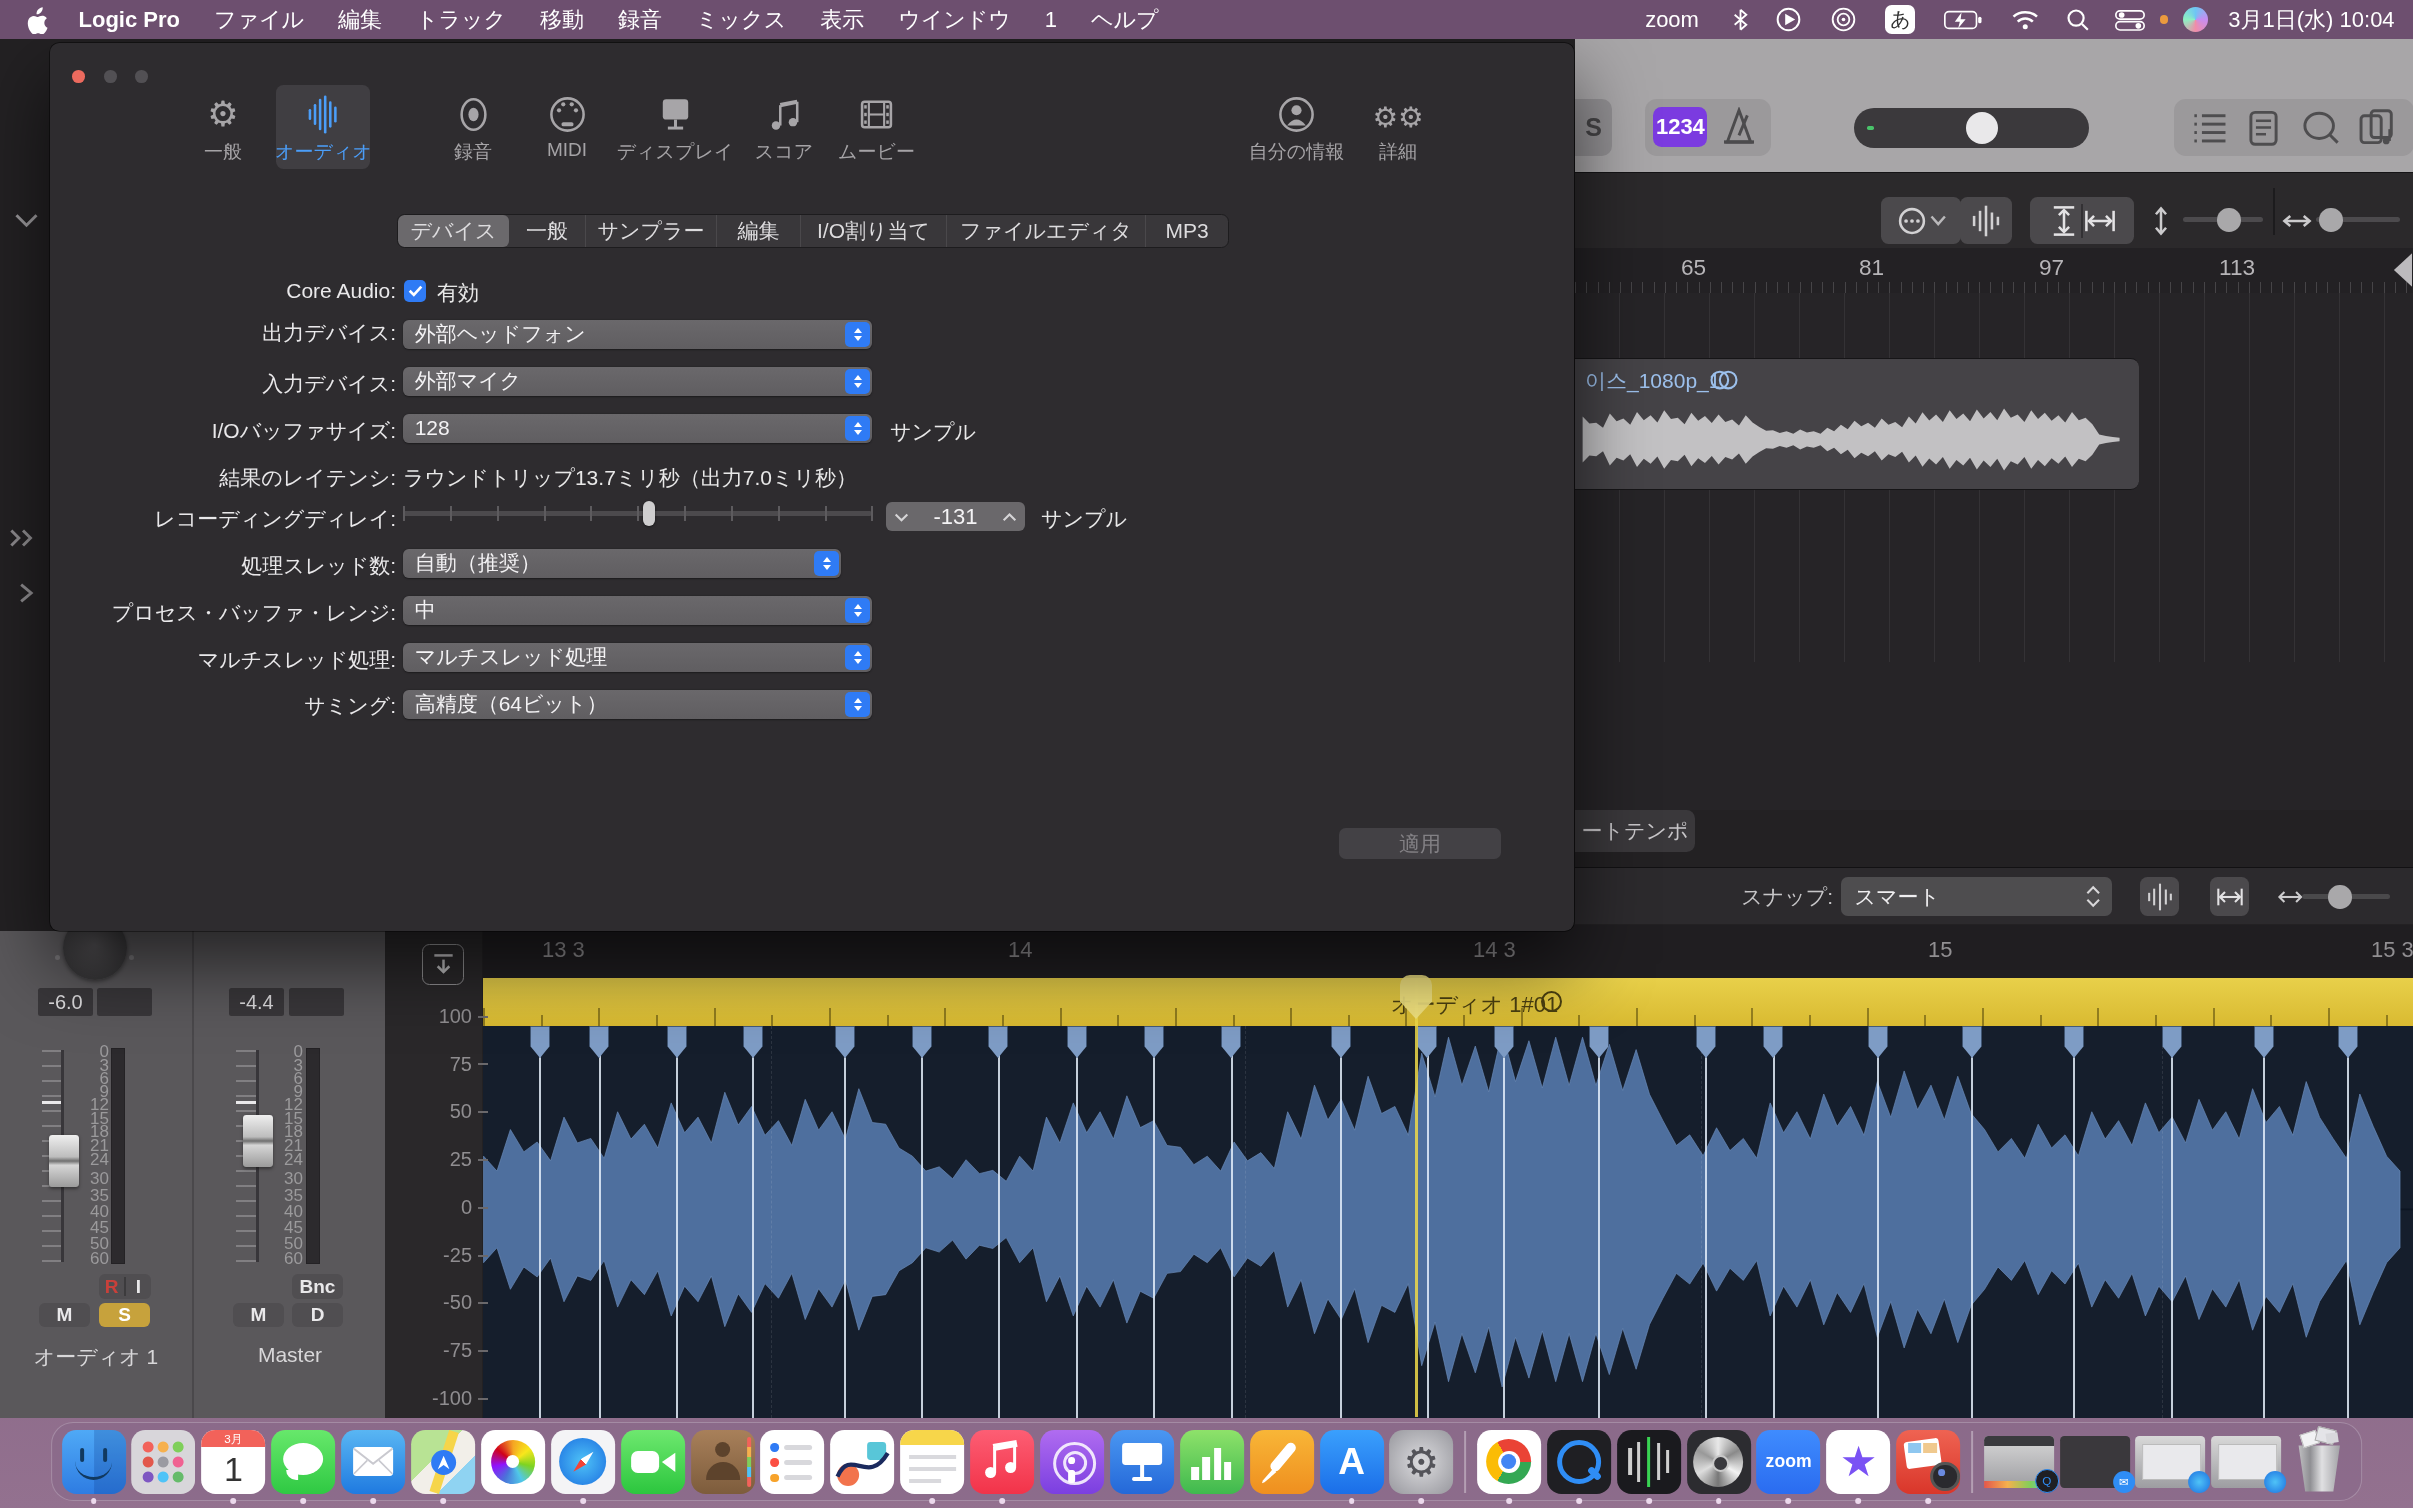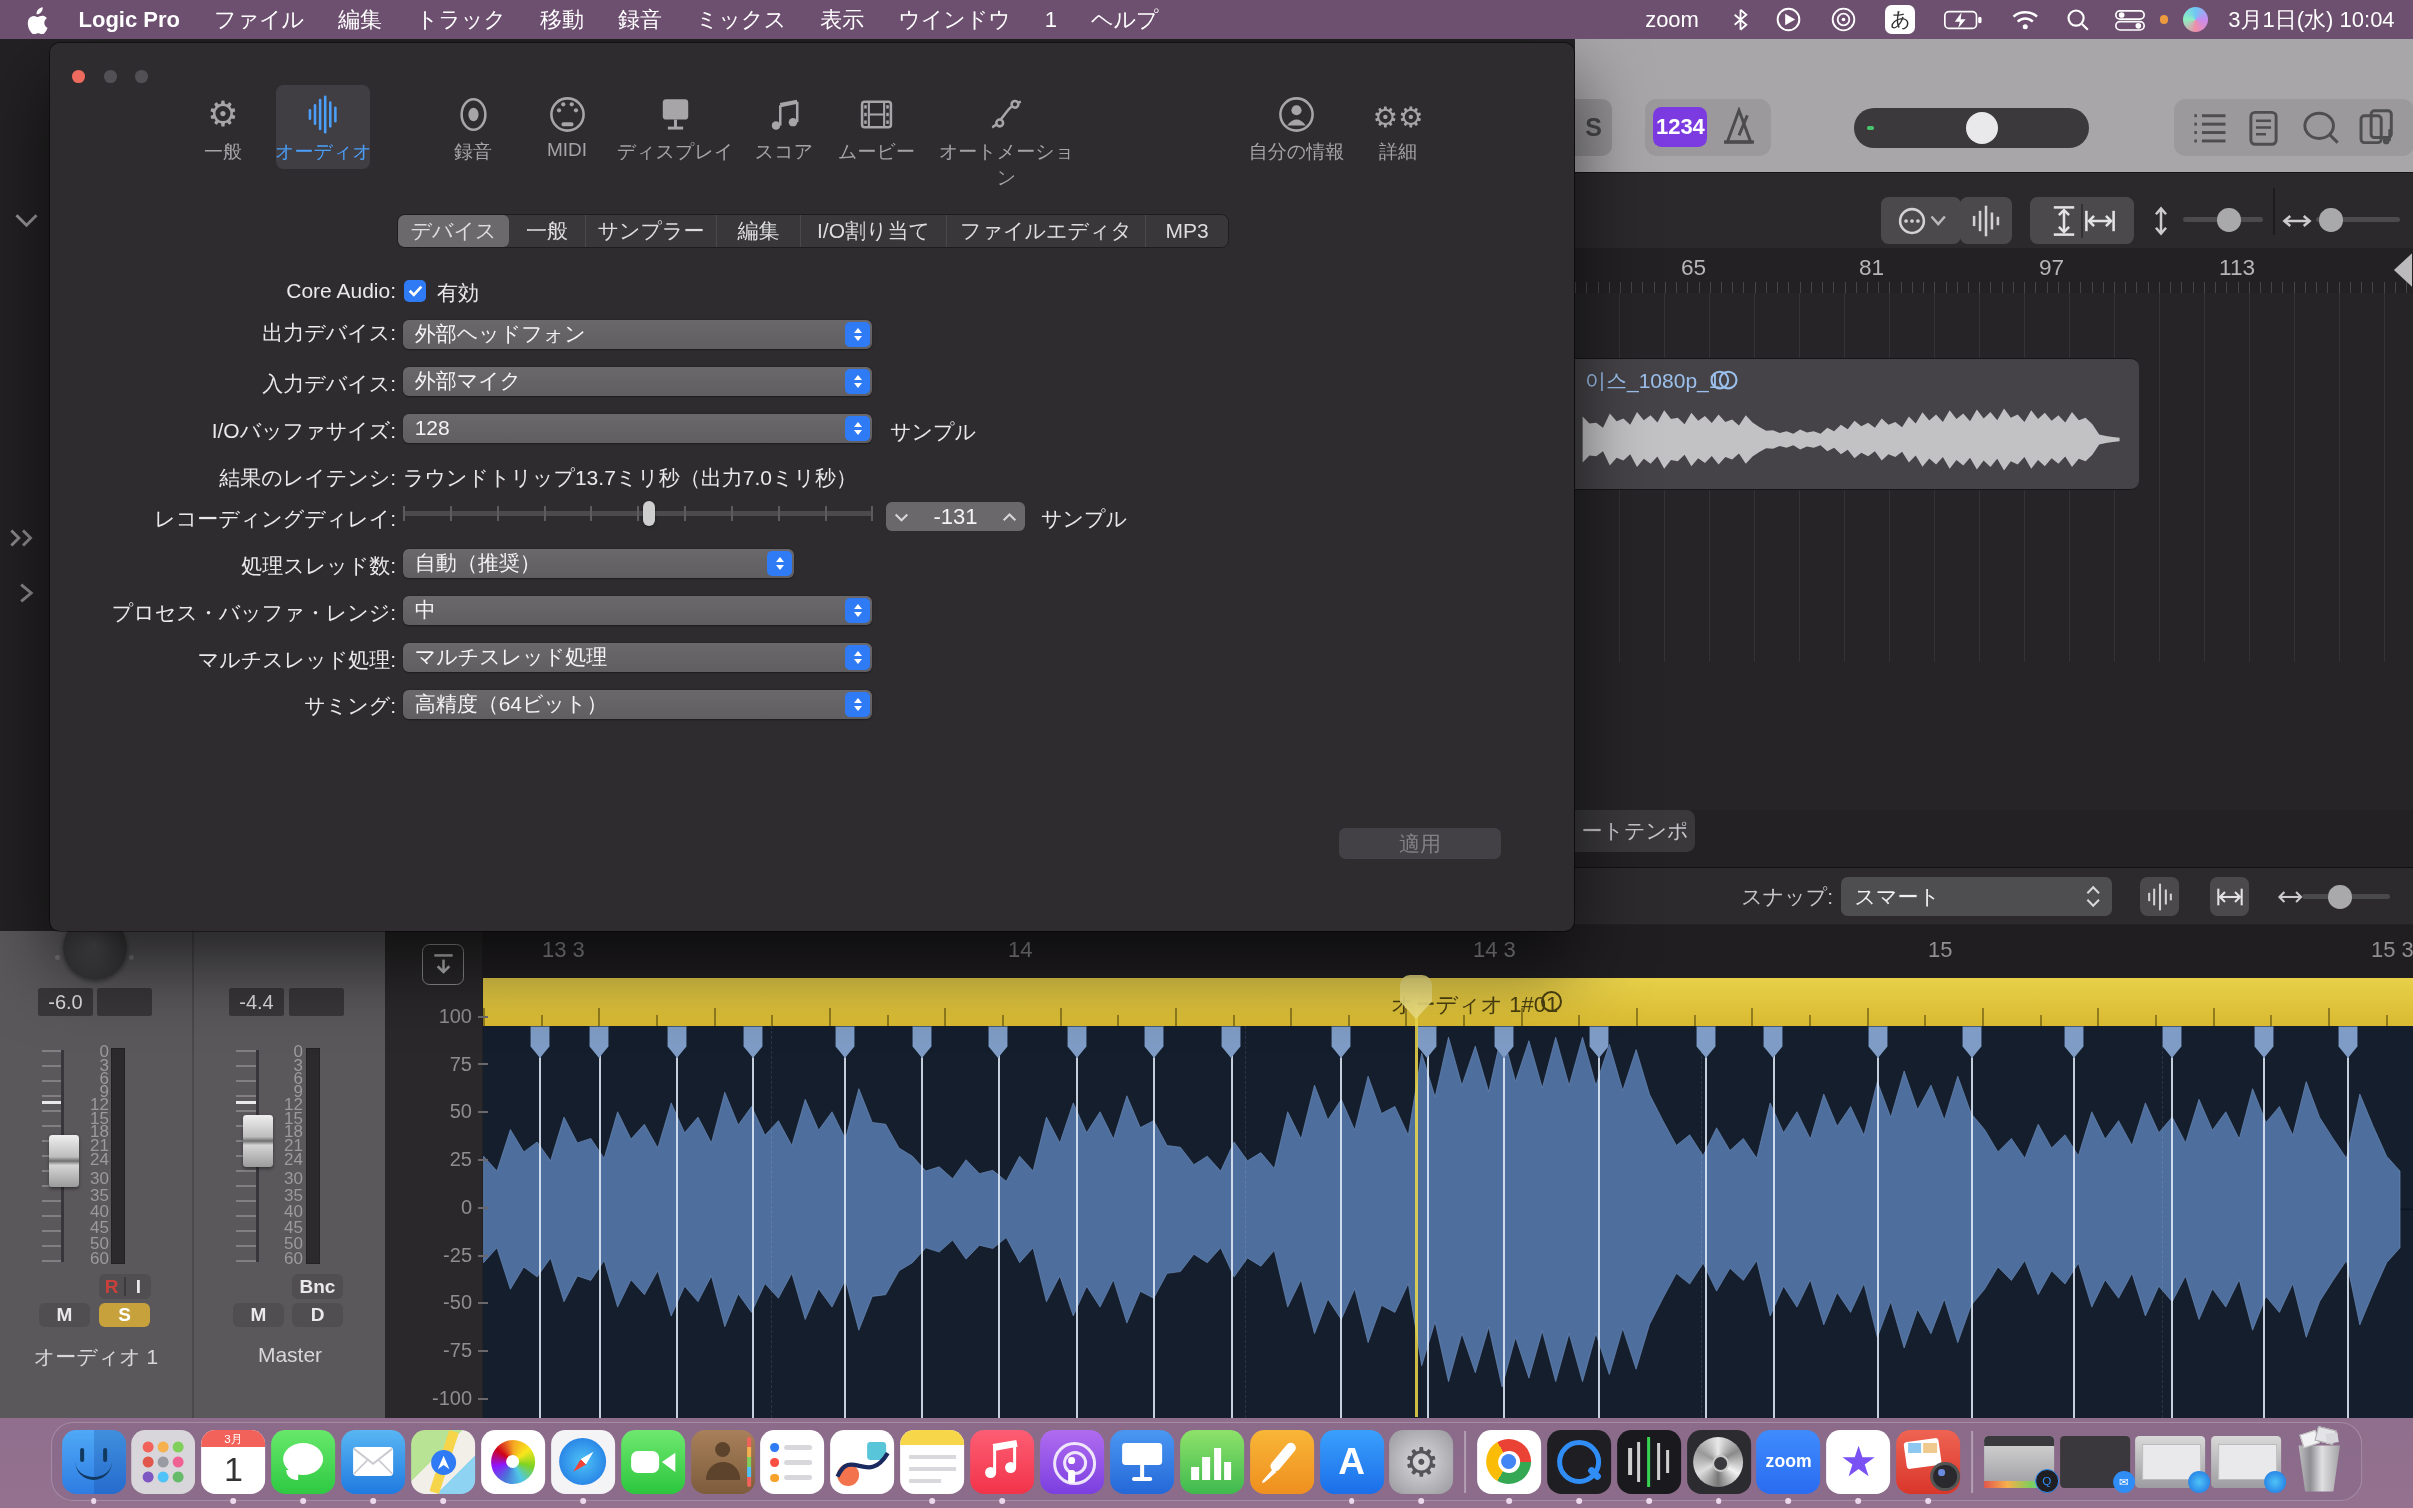--- a/index.html
+++ b/index.html
@@ -568,30 +568,20 @@
               <rect x="8.5" y="21" width="3" height="4"></rect>
               <rect x="8.5" y="30" width="3" height="4"></rect>
               <rect x="34.5" y="12" width="3" height="4"></rect>
               <rect x="34.5" y="21" width="3" height="4"></rect>
               <rect x="34.5" y="30" width="3" height="4"></rect>
             </g>
           </svg>
         </div>
       <div>ムービー</div>
     </div>
-    <div class="pref-item" style="left:881px;width:151px;">
-      <div class="ic">
-          <svg width="39" height="39" viewBox="0 0 46 46">
-            <path d="M6 38 C18 34 22 12 40 8" fill="none" stroke="#a7a5a8" stroke-width="3"></path>
-            <circle cx="15" cy="33" r="4" fill="#2e2c2f" stroke="#a7a5a8" stroke-width="3"></circle>
-            <circle cx="33" cy="11" r="4" fill="#2e2c2f" stroke="#a7a5a8" stroke-width="3"></circle>
-          </svg>
-        </div>
-      <div>オートメーション</div>
-    </div>
     <div class="pref-item" style="left:1196px;width:101px;">
       <div class="ic">
           <svg width="39" height="39" viewBox="0 0 46 46">
             <circle cx="23" cy="23" r="19" fill="none" stroke="#a7a5a8" stroke-width="3"></circle>
             <circle cx="23" cy="18" r="6" fill="#a7a5a8"></circle>
             <path d="M12 36 q11 -14 22 0" fill="#a7a5a8"></path>
           </svg>
         </div>
       <div>自分の情報</div>
     </div>
@@ -672,21 +662,21 @@
           <polyline class="stp-ch" points="2,3 9,10 16,3"></polyline>
         </svg>
       <span style="font-size:22px;color:#f4f3f5;">-131</span>
       <svg width="15" height="10" viewBox="0 0 18 12">
           <polyline class="stp-ch" points="2,10 9,3 16,10"></polyline>
         </svg>
     </div>
     <div class="abs" style="left:991px;top:462px;font-size:21px;">サンプル</div>
 
     <div class="flabel" style="left:44px;top:509px;">処理スレッド数:</div>
-    <div class="pop" style="left:353px;top:506px;width:391px;">
+    <div class="pop" style="left:353px;top:506px;width:438px;">
         <span>自動（推奨）</span>
         <span class="pa">
           <i class="tri-u"></i>
           <i class="tri-d"></i>
         </span>
       </div>
 
     <div class="flabel" style="left:44px;top:556px;">プロセス・バッファ・レンジ:</div>
     <div class="pop" style="left:353px;top:553px;width:469px;">
         <span>中</span>

